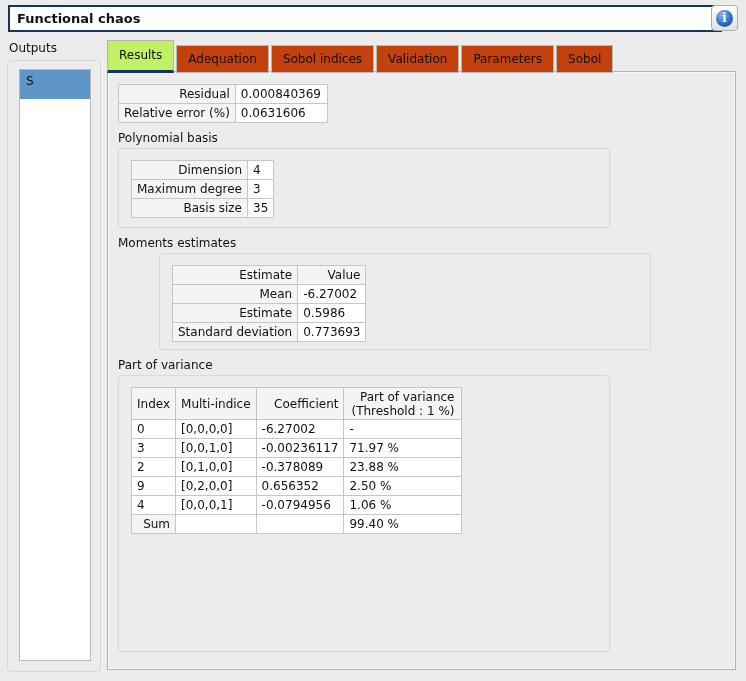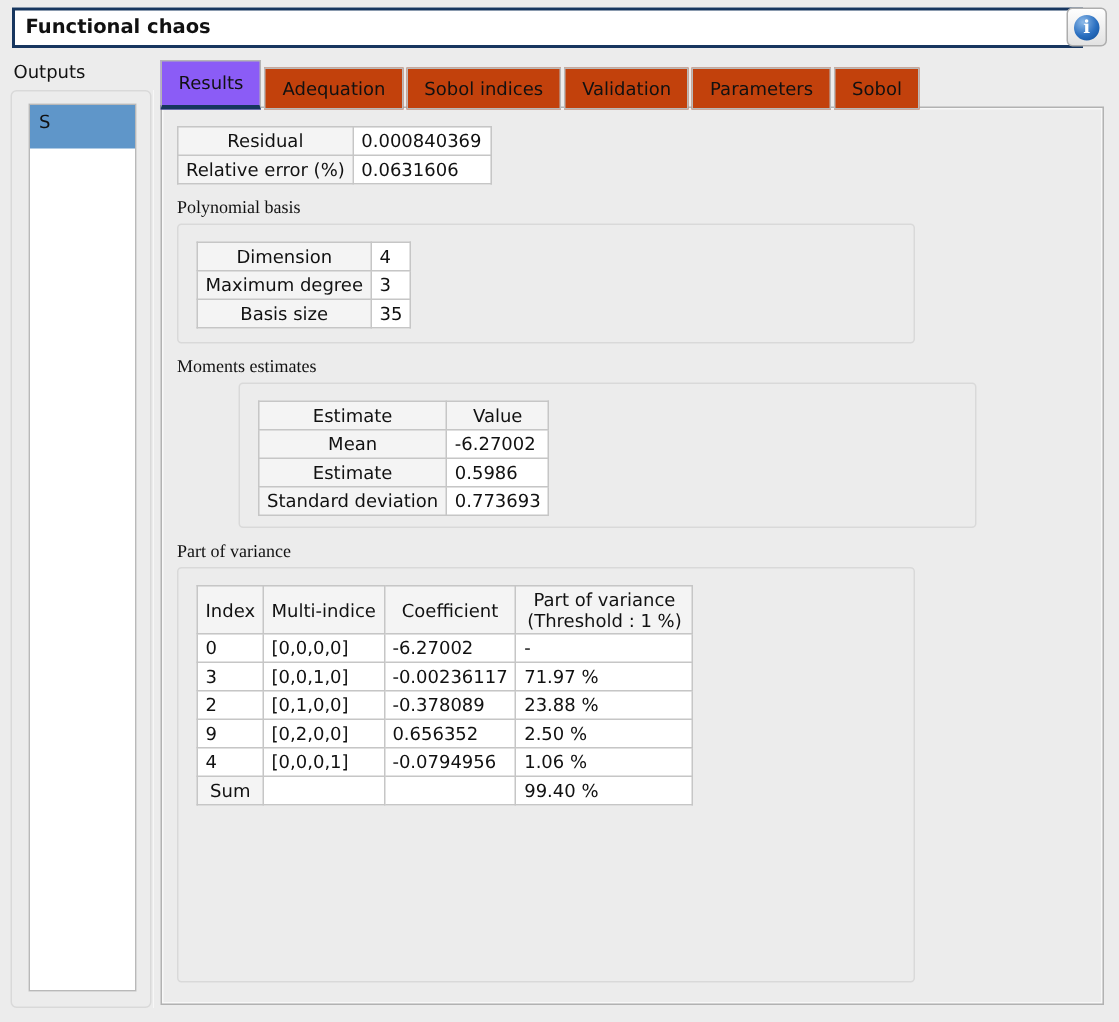--- a/index.html
+++ b/index.html
@@ -63,51 +63,51 @@
   .tabbar{
     position:absolute;left:107px;top:40px;height:33px;
     display:flex;align-items:flex-end;z-index:3;
   }
   .tab{
     height:28px;padding:0 11px;line-height:26px;
     background:#c2410c;border:1px solid #b9b9b9;
     margin-right:2px;white-space:nowrap;cursor:pointer;
   }
   .tab.active{
-    height:33px;line-height:28px;background:#8b5cf6;
+    height:33px;line-height:28px;background:#bef264;
     border:1px solid #b4b4b4;border-bottom:3px solid var(--accent);margin-top:44px;
   }
   .pane{
     position:absolute;left:107px;top:71px;width:629px;height:599px;
     border:1px solid #b2b2b2;background:var(--win-bg);
     box-shadow:inset 0 0 0 1px #f8f8f8;
     padding:12px 0 0 10px;z-index:1;
   }
   
   table{border-collapse:collapse;font-size:12px;}
   td,th{
     border:1px solid var(--cell-border);
     height:19px;padding:1px 5px;font-weight:normal;
   }
-  th,.lbl{background:var(--hdr-bg);text-align:center;}
+  th,.lbl{background:var(--hdr-bg);text-align:right;}
   .val{background:#fff;text-align:left;}
   th.multiline{white-space:pre-line;line-height:14px;height:32px;padding:1px 7px;}
   
   .t-error .lbl{min-width:113px;}
   .t-error .val{min-width:92px;}
   .t-poly .lbl{min-width:95px;}
   .t-poly .val{min-width:22px;}
   .t-mom th:first-child,.t-mom .lbl{min-width:120px;}
   .t-mom .val{min-width:67px;}
   .t-pov th:nth-child(1){min-width:38px;}
   .t-pov th:nth-child(2){min-width:77px;}
   .t-pov th:nth-child(3){min-width:85px;}
   .t-pov th:nth-child(4){min-width:111px;}
   
-  .section-title{margin:8px 0 3px 0;font-family:Liberation Serif, serif;}
+  .section-title{margin:8px 0 3px 0;}
   .group-frame{
     width:492px;border:1px solid var(--frame-border);border-radius:3px;
     padding:11px 0 0 12px;
   }
   .g-poly{height:80px;}
   .g-mom{height:97px;margin-left:41px;}
   .g-pov{height:277px;}
   .t-error{margin-top:0;}
 </style>
 </head>

